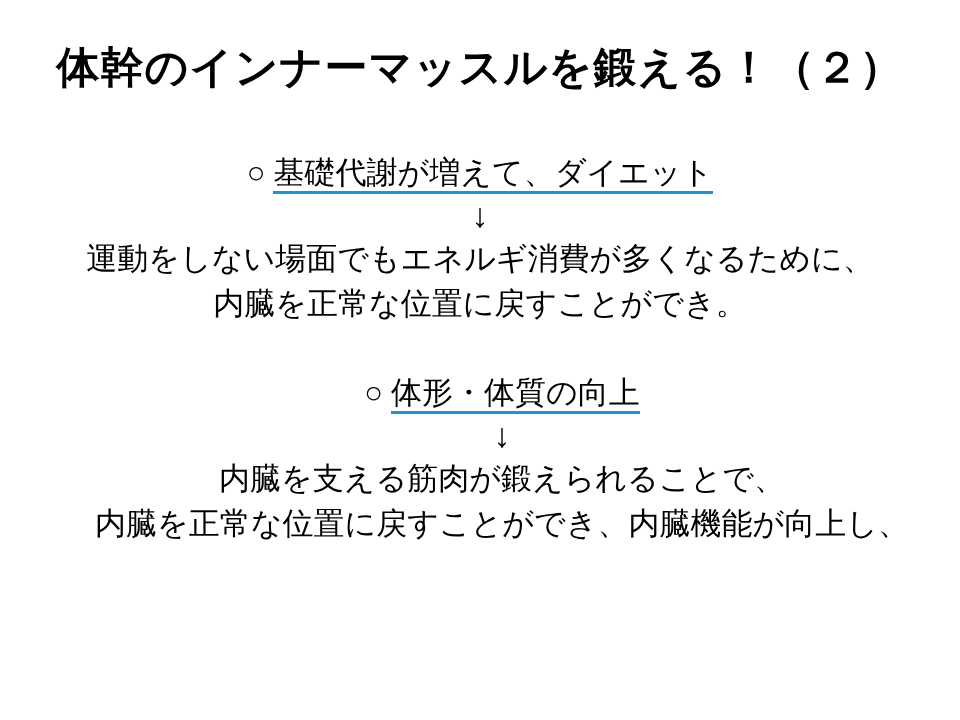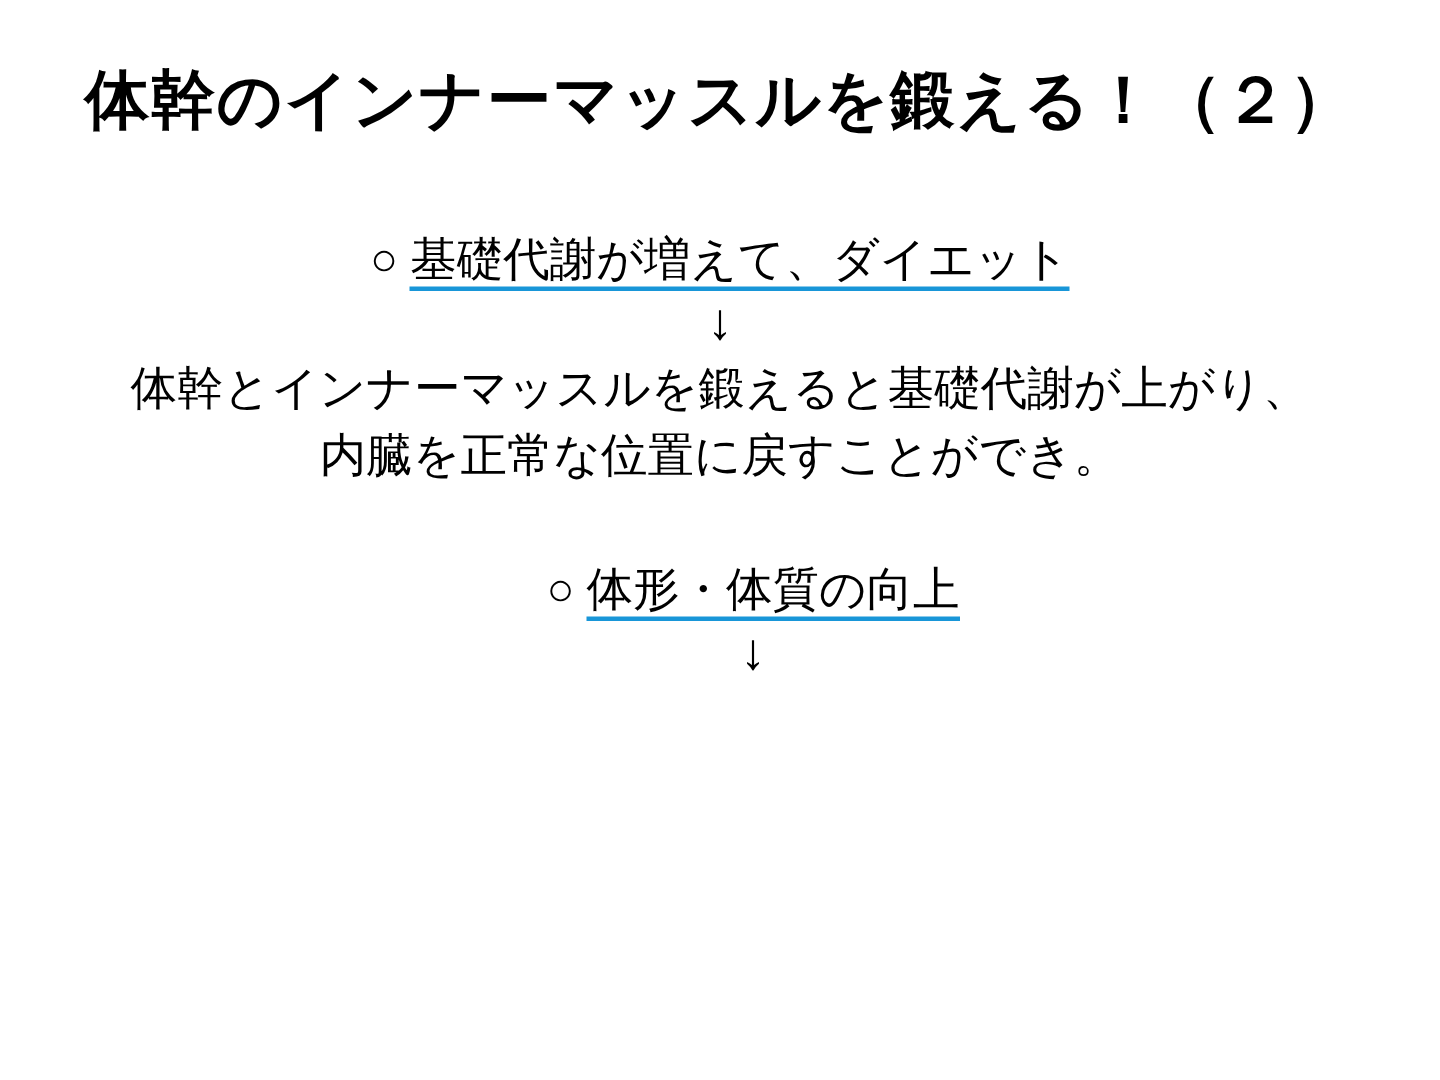--- a/index.html
+++ b/index.html
@@ -69,24 +69,26 @@
 
 <div class="slide">
 
   <div class="slide-title">体幹のインナーマッスルを鍛える！（２）</div>
 
   <div class="section section-1">
     <div class="section-heading">
       <span class="circle-marker">○</span><span class="underlined">基礎代謝が増えて、ダイエット</span>
     </div>
     <div class="arrow">↓</div>
-    <div class="body-line">体幹とインナーマッスルを鍛えると基礎代謝が上がり、</div>
+    <div class="body-line">運動をしない場面でもエネルギ消費が多くなるために、</div>
     <div class="body-line">内臓を正常な位置に戻すことができ。</div>
   </div>
 
   <div class="section section-2">
     <div class="section-heading">
       <span class="circle-marker">○</span><span class="underlined">体形・体質の向上</span>
     </div>
     <div class="arrow">↓</div>
+    <div class="body-line">内臓を支える筋肉が鍛えられることで、</div>
+    <div class="body-line">内臓を正常な位置に戻すことができ、内臓機能が向上し、</div>
   </div>
 
 </div>
 
 </body></html>

